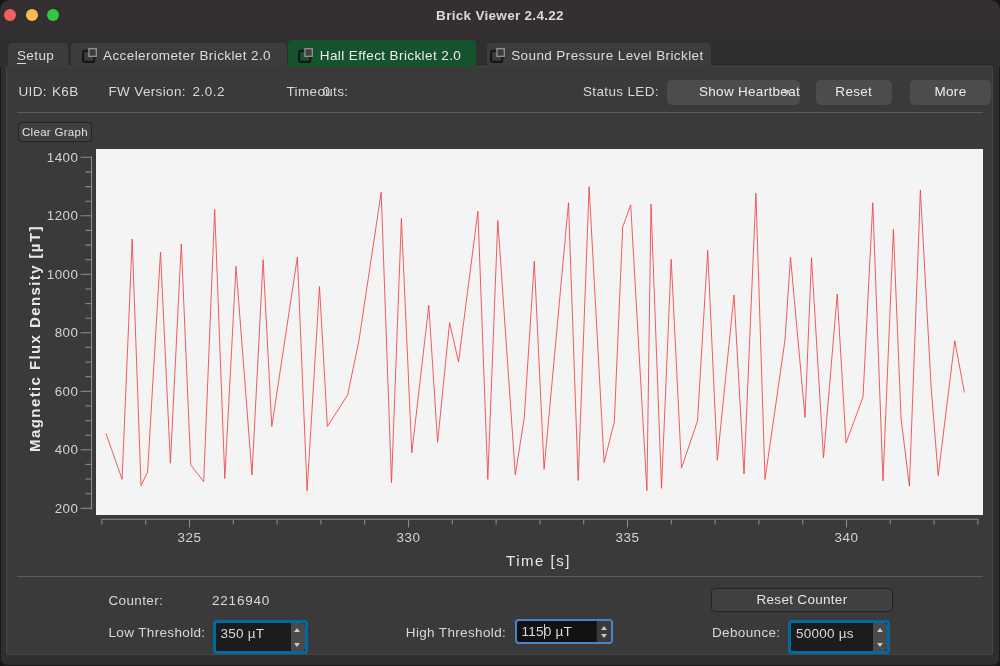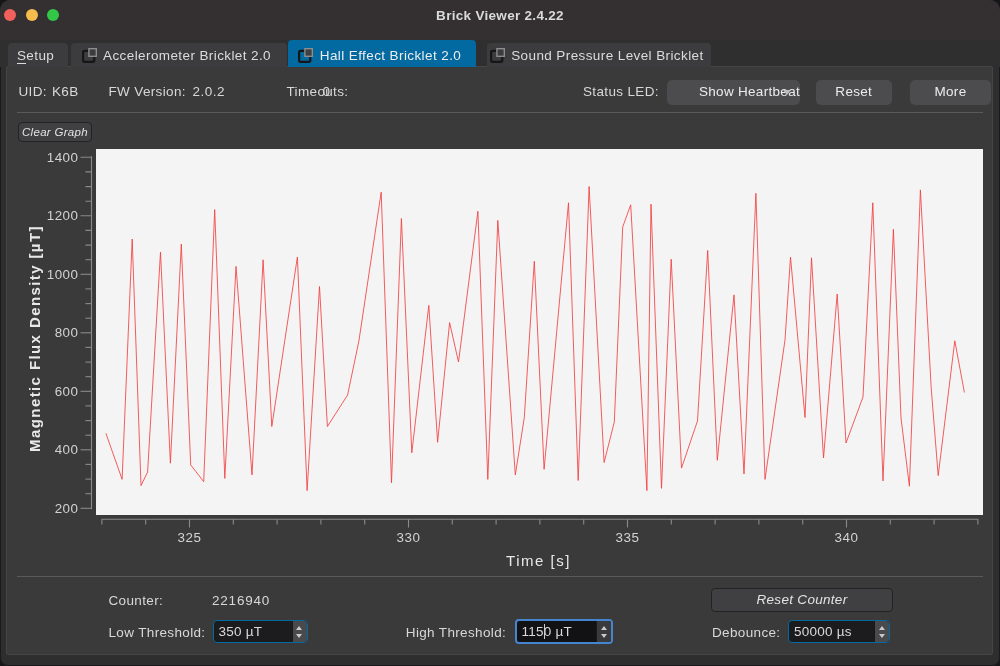--- a/index.html
+++ b/index.html
@@ -9,30 +9,30 @@
 #pane { position:absolute; left:6px; top:66px; width:986.5px; height:588.5px; background:#3a3a3a;
   border:1px solid #464646; border-radius:2px; }
 #titlebar { position:absolute; left:0; top:0; width:100%; height:40px; background:#343031; }
 .tl { position:absolute; top:9px; width:12px; height:12px; border-radius:50%; }
 #title { position:absolute; left:0; top:0; width:100%; text-align:center; line-height:31px;
   font-size:13.5px; font-weight:bold; color:#dadada; letter-spacing:0.3px; }
 #tabstrip { position:absolute; left:0; top:40px; width:100%; height:26.5px; background:#2f2f2f; }
 .tab { position:absolute; top:42.5px; height:24px; background:#3c3b3d; color:#dcdcdc; font-size:13.5px;
   letter-spacing:0.4px; border-radius:4px 4px 0 0; display:flex; align-items:center;
   justify-content:center; padding-top:2.5px; padding-right:5px; }
-.tab.sel { top:40px; height:26.5px; background:#0369a1; color:#ededed; padding-top:5px; }
+.tab.sel { top:40px; height:26.5px; background:#14532d; color:#ededed; padding-top:5px; }
 .ticon { margin-right:6.5px; margin-bottom:1px; }
 .lbl { position:absolute; font-size:13.5px; line-height:14px; color:#d8d8d8; white-space:nowrap; letter-spacing:0.35px; }
 .btn { position:absolute; background:#4c4c4f; border-radius:5px; color:#ececec;
   font-size:13.5px; text-align:center; font-weight:500; letter-spacing:0.3px; }
 .btn2 { position:absolute; background:#403f41; border:1px solid #232325; border-radius:4px;
-  color:#e4e4e4; text-align:center; letter-spacing:0.3px;font-style:italic; }
+  color:#e4e4e4; text-align:center; letter-spacing:0.3px; }
 .sep { position:absolute; left:16.5px; width:966.3px; height:1px; background:#5a5a5a; }
-.spin { position:absolute; width:95px; height:23px; background:#1c1c1e; border-radius:4px;
-  border:1px solid #0369a1; }
+.spin { position:absolute; width:95px; height:34px; background:#1c1c1e; border-radius:4px;
+  border:3px solid #0369a1; }
 .spin .val { position:absolute; left:5px; top:0; height:100%; line-height:21px; font-size:13.5px; color:#dadada; letter-spacing:0.25px; }
 .spin .sp { position:absolute; right:0px; top:0px; width:15px; height:100%; background:#4a4a4d;
   border-radius:0 3.5px 3.5px 0; border-left:1px solid #1a1a1c; }
 .spin .up { position:absolute; left:3.5px; top:4.5px; width:0; height:0;
   border-left:3.5px solid transparent; border-right:3.5px solid transparent; border-bottom:4.5px solid #c9c9cb; }
 .spin .dn { position:absolute; left:3.5px; bottom:4.5px; width:0; height:0;
   border-left:3.5px solid transparent; border-right:3.5px solid transparent; border-top:4.5px solid #c9c9cb; }
 #spinhigh { left:515px; top:619px; width:98px; height:25px; background:#121214; border:2px solid #4585cf; }
 #spinhigh .sp { background:#3a3a3d; border-radius:0 2px 2px 0; }
 #caret { position:absolute; left:27px; top:3px; width:1px; height:15px; background:#cccccc; }

